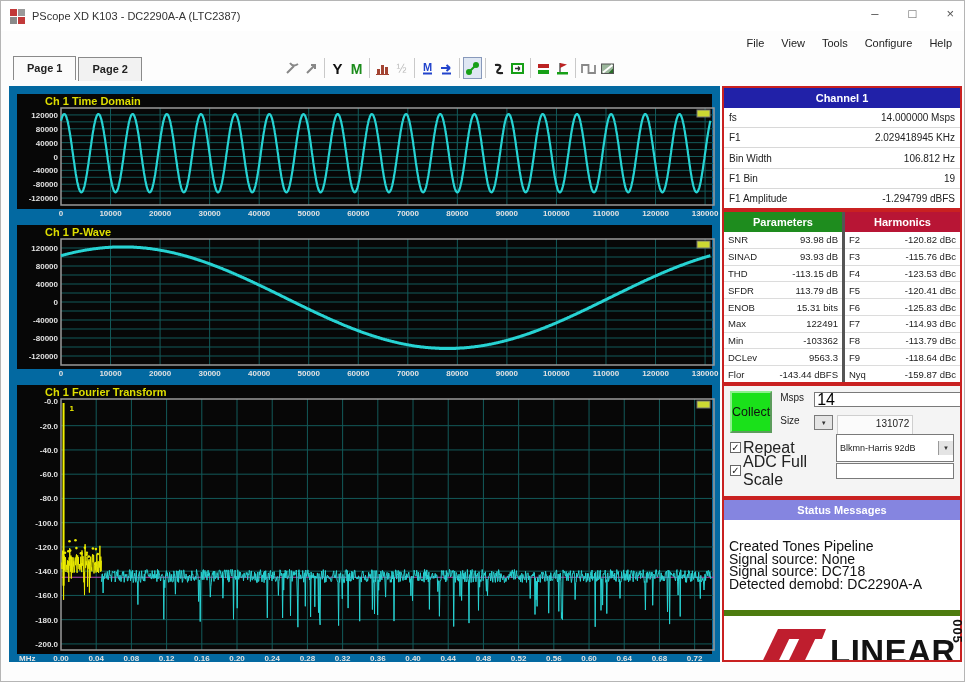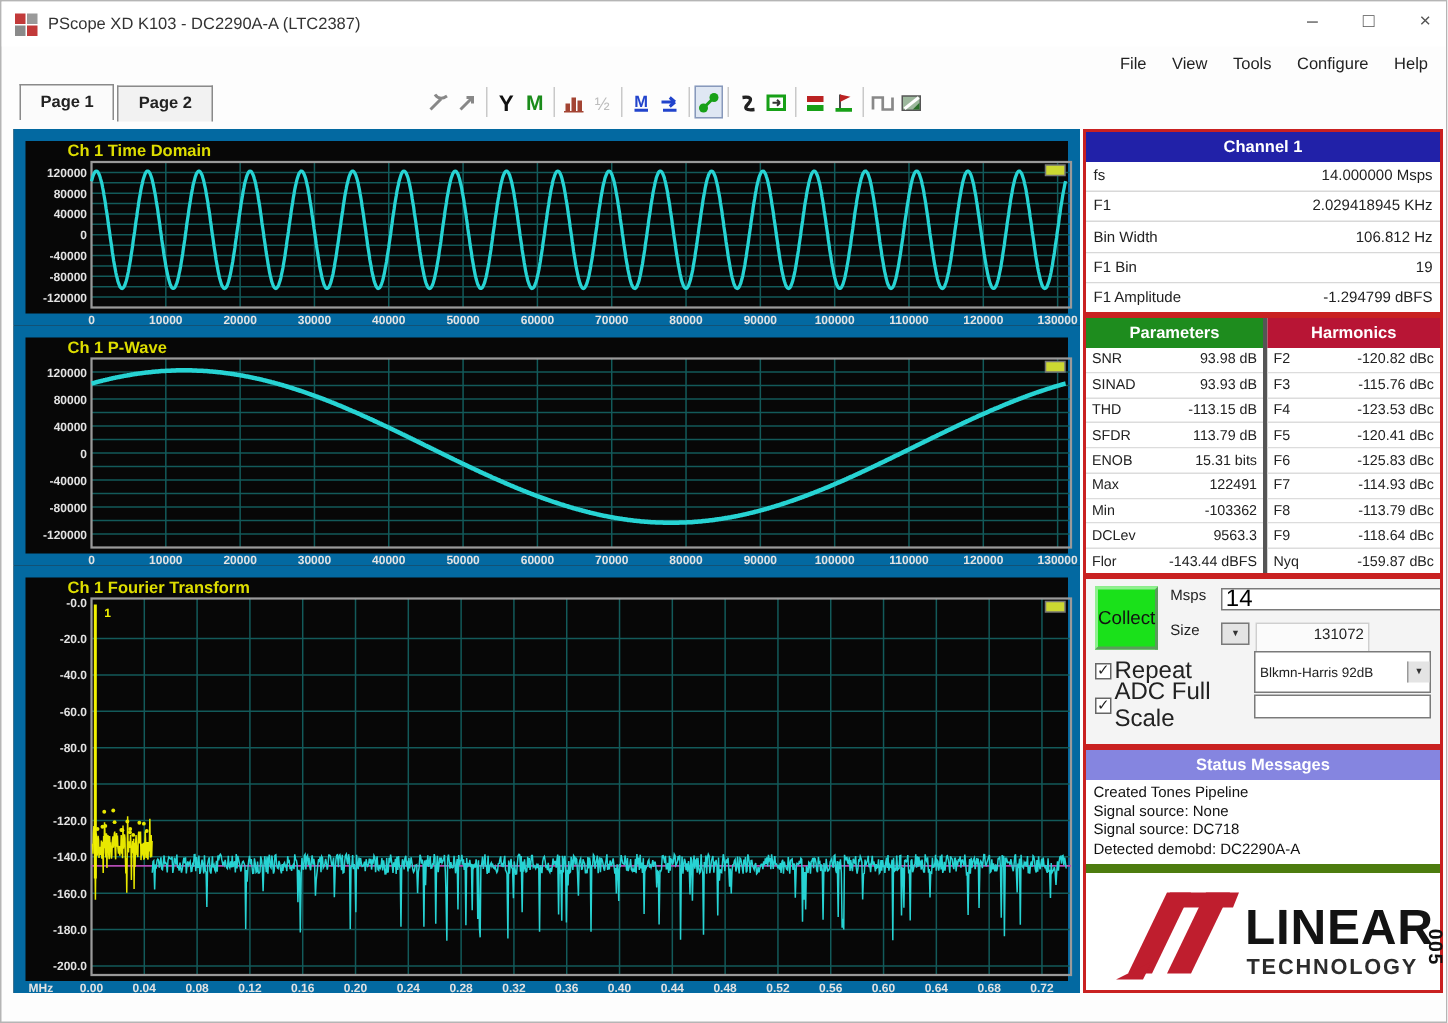--- a/index.html
+++ b/index.html
@@ -80,21 +80,21 @@
   .size-value{width:76px;height:32px;border:1px solid #cfcfcf;background:#fbfbfb;font-size:10px;text-align:right;padding:0 3px;line-height:15px;color:#222}
   .ctl-row2,.ctl-row3{display:flex;align-items:center;margin-top:6px;height:17px}
   .chk{width:11px;height:11px;border:1px solid #666;background:#fff;font-size:10px;line-height:9px;text-align:center;color:#222;cursor:pointer;flex:0 0 auto}
   .chk-lab{font-size:16px;color:#222;margin-left:2px}
   .selectbox{margin-left:auto;width:118px;height:28px;border:1px solid #7a7a7a;background:#fff;display:flex;align-items:center;cursor:pointer}
   .selectbox .sel-text{flex:1;font-size:9px;color:#222;padding-left:3px;white-space:nowrap;overflow:hidden}
   .selectbox .sel-arrow{width:15px;height:14px;background:#e4e4e4;border-left:1px solid #9a9a9a;font-size:6px;display:flex;align-items:center;justify-content:center;color:#333}
   .adc-input{margin-left:auto;width:118px;height:16px;border:1px solid #7a7a7a;background:#fff}
 
   
-  .status-body{flex:1;padding:3px 5px;font-size:10px;line-height:12.5px;color:#111}
+  .status-body{flex:1;padding:20px 5px;font-size:14px;line-height:12.5px;color:#111}
   .logo-box{flex:0 0 88px;border-top:6px solid #4d7c0f;background:#fff;display:flex;align-items:center;justify-content:flex-end;padding-right:4px}
 
   .fig-num{position:absolute;right:-6px;bottom:42px;transform:rotate(90deg);font-size:13px;font-weight:bold;color:#111;letter-spacing:1px}
 
   svg text{font-family:"Liberation Sans",sans-serif}
 </style>
 </head>
 <body>
 
 <div class="screen">

